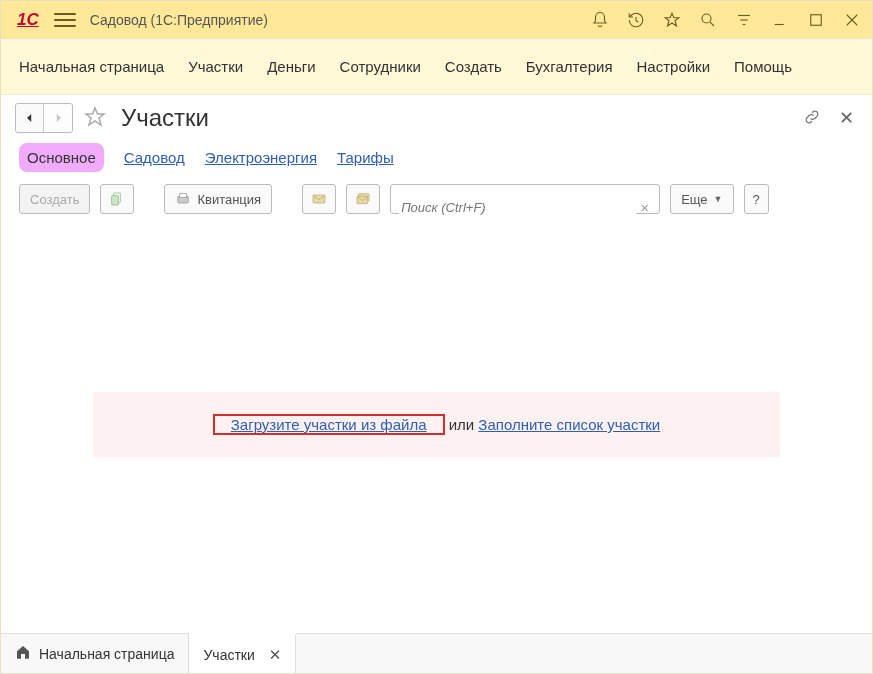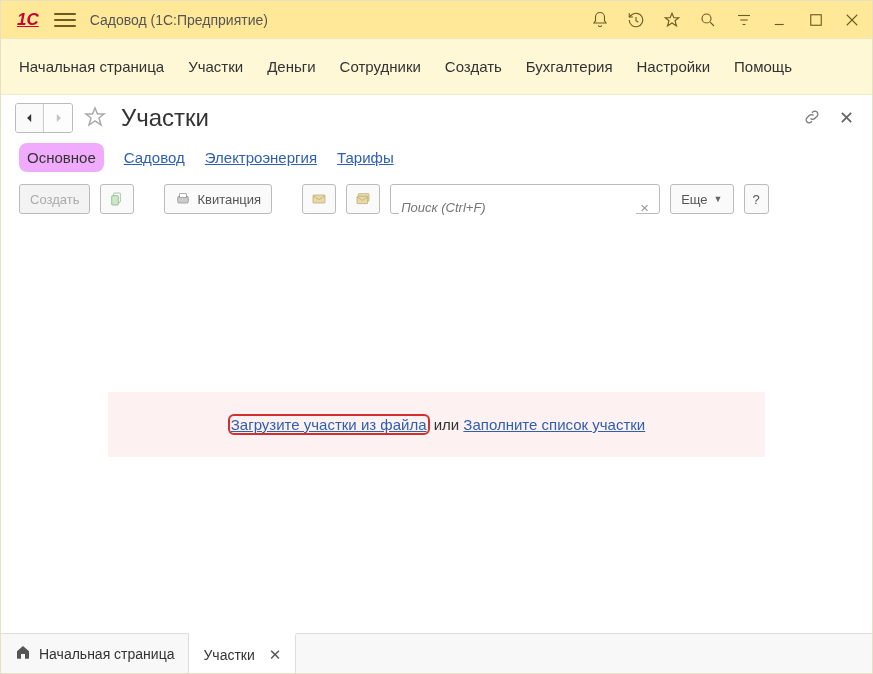--- a/index.html
+++ b/index.html
@@ -48,21 +48,21 @@
   .search-wrap { border:1px solid #bbb; border-radius:3px; height:30px; display:flex; align-items:center; padding:16px 6px 0 8px; width:270px; background:#fff; }
   .search-wrap input { border:none; outline:none; flex:1; font-size:13px; font-style:italic; color:#666; }
   .search-clear { color:#999; cursor:pointer; font-size:15px; padding:0 4px;}
   .btn .caret { font-size:9px; color:#666; }
   .tool-spacer-sm { width:10px; }
   .ic { width:16px; height:16px; display:inline-block; }
   
   .empty-area { margin-top:170px; display:flex; justify-content:center; }
   .empty-box { background:#fdf1f1; padding:22px 120px; font-size:15px; color:#333; }
   .empty-box a { color:#2e5fb3; text-decoration:underline; cursor:pointer; }
-  .highlight { border:2.5px solid #d32f2f; border-radius:6px; padding:0 1px; display:inline-block; }
+  .highlight { border:2.5px solid #d32f2f; border-radius:0; padding:0 16px; display:inline-block; }
   
   .bottombar { height:40px; border-top:1px solid #ddd; background:#f8f8f8; display:flex; align-items:stretch; font-size:14px; }
   .bb-tab { display:flex; align-items:center; gap:8px; padding:0 14px; border-right:1px solid #ddd; cursor:pointer; }
   .bb-tab.active { background:#fff; border-top:3px solid #fff; margin-top:-1px; }
   .bb-home svg { width:16px; height:16px; fill:#555;}
   .bb-close { font-size:15px; color:#555; cursor:pointer; padding-left:6px; }
 </style>
 </head>
 <body>
 

